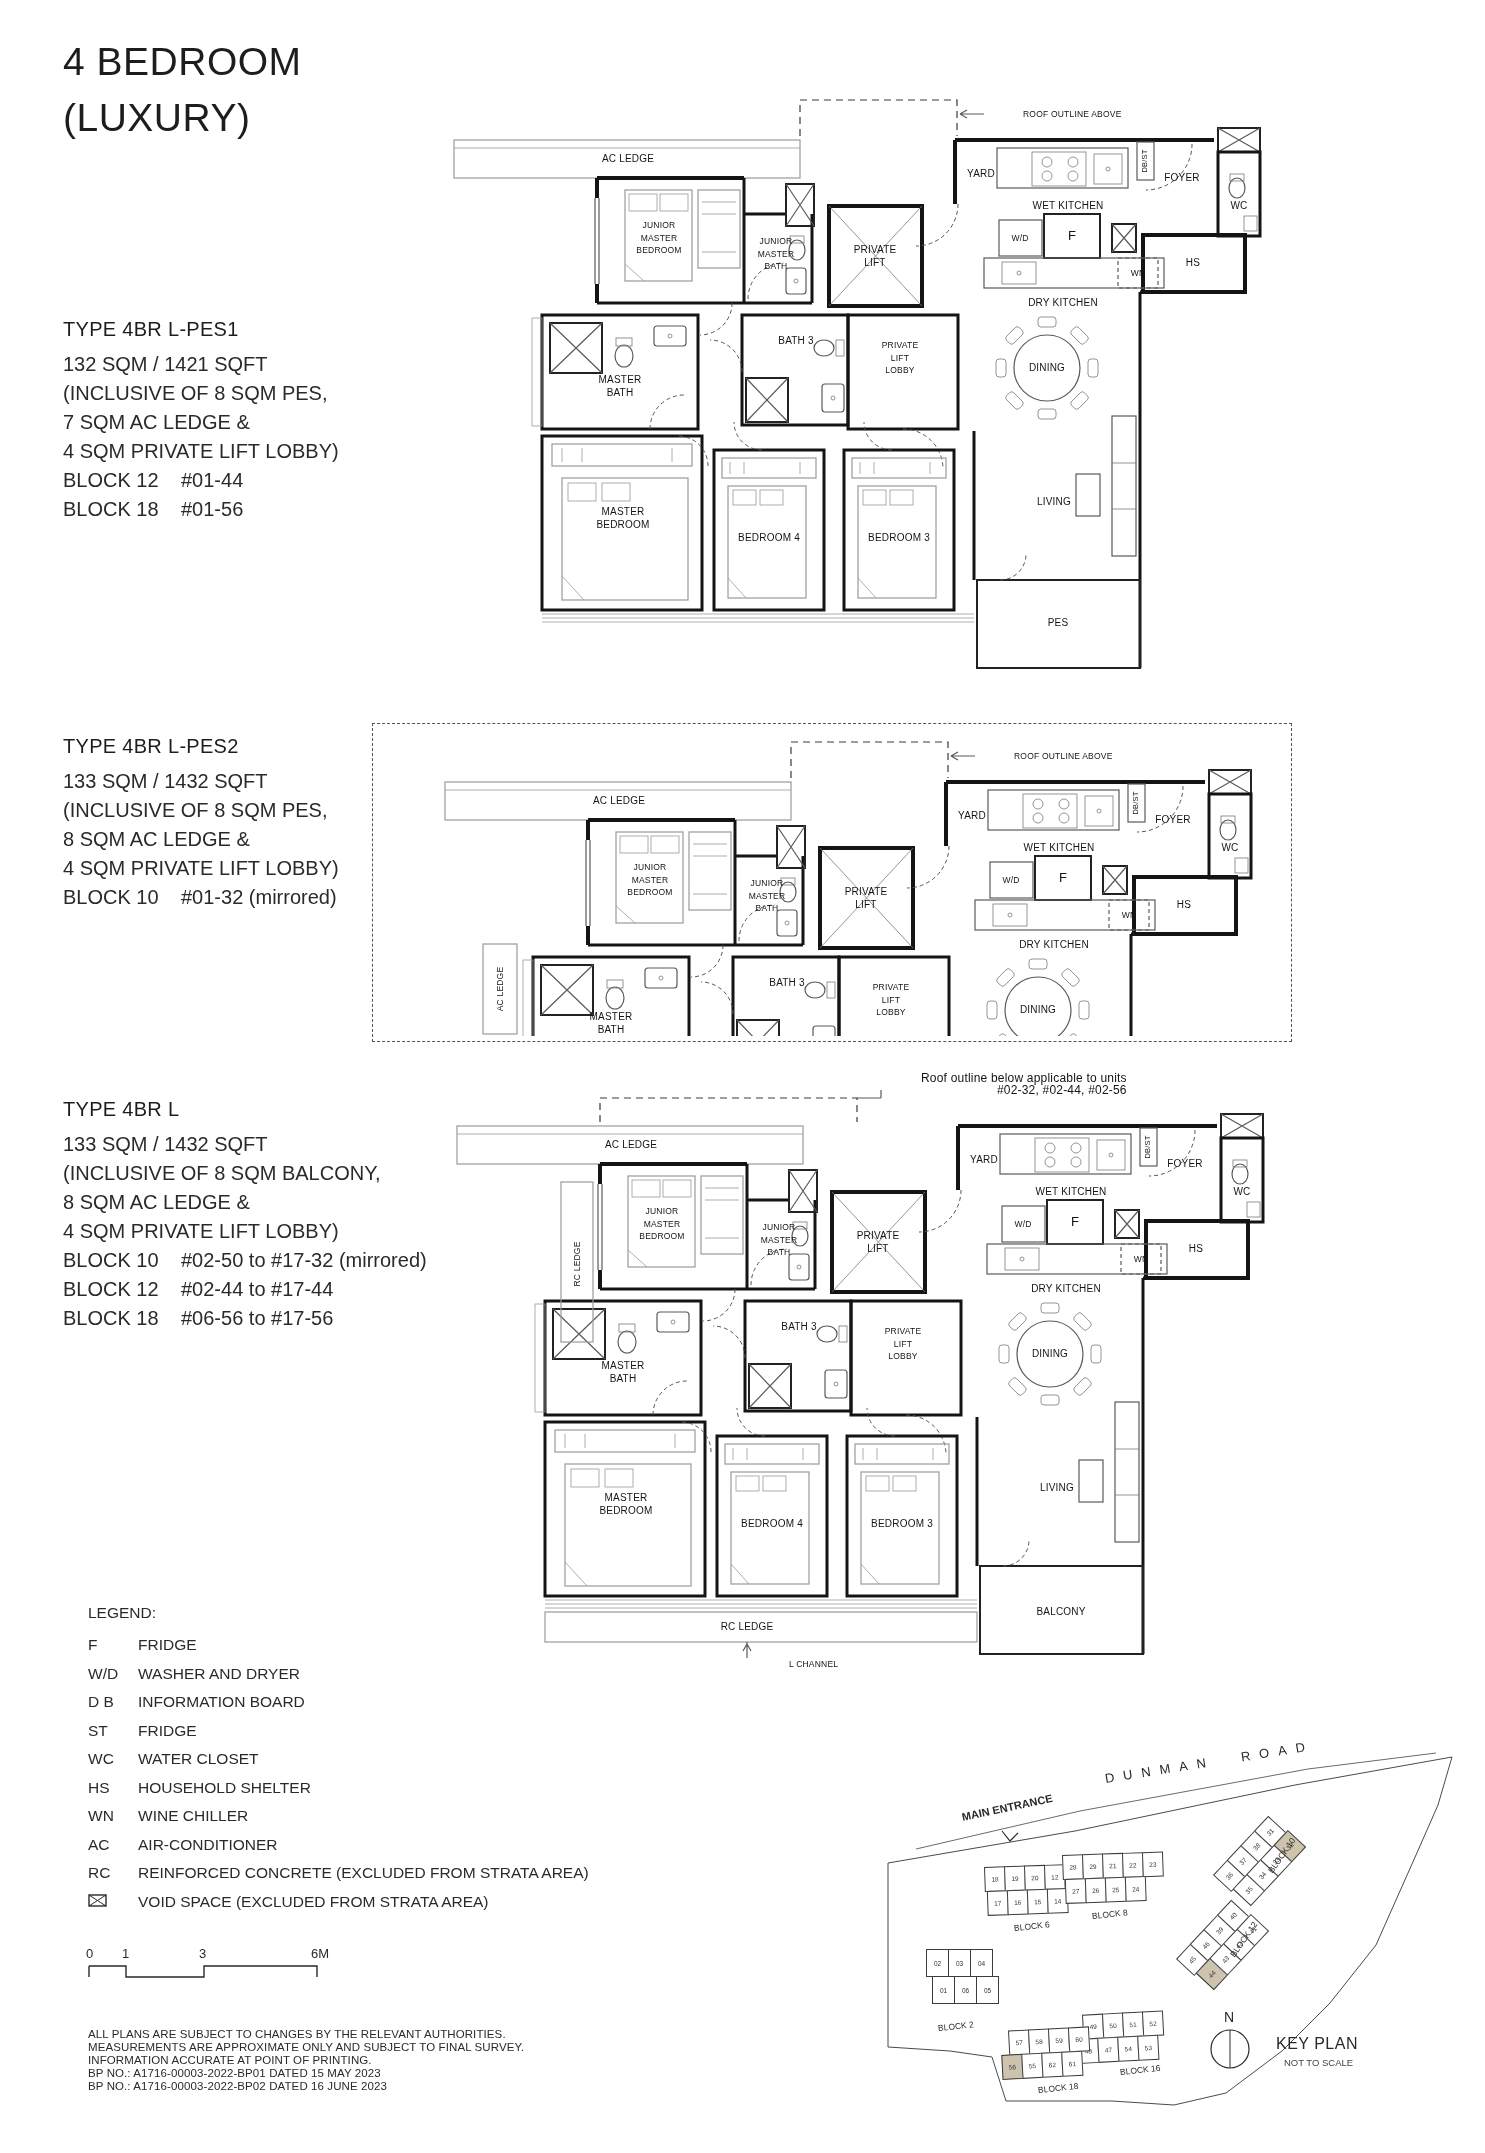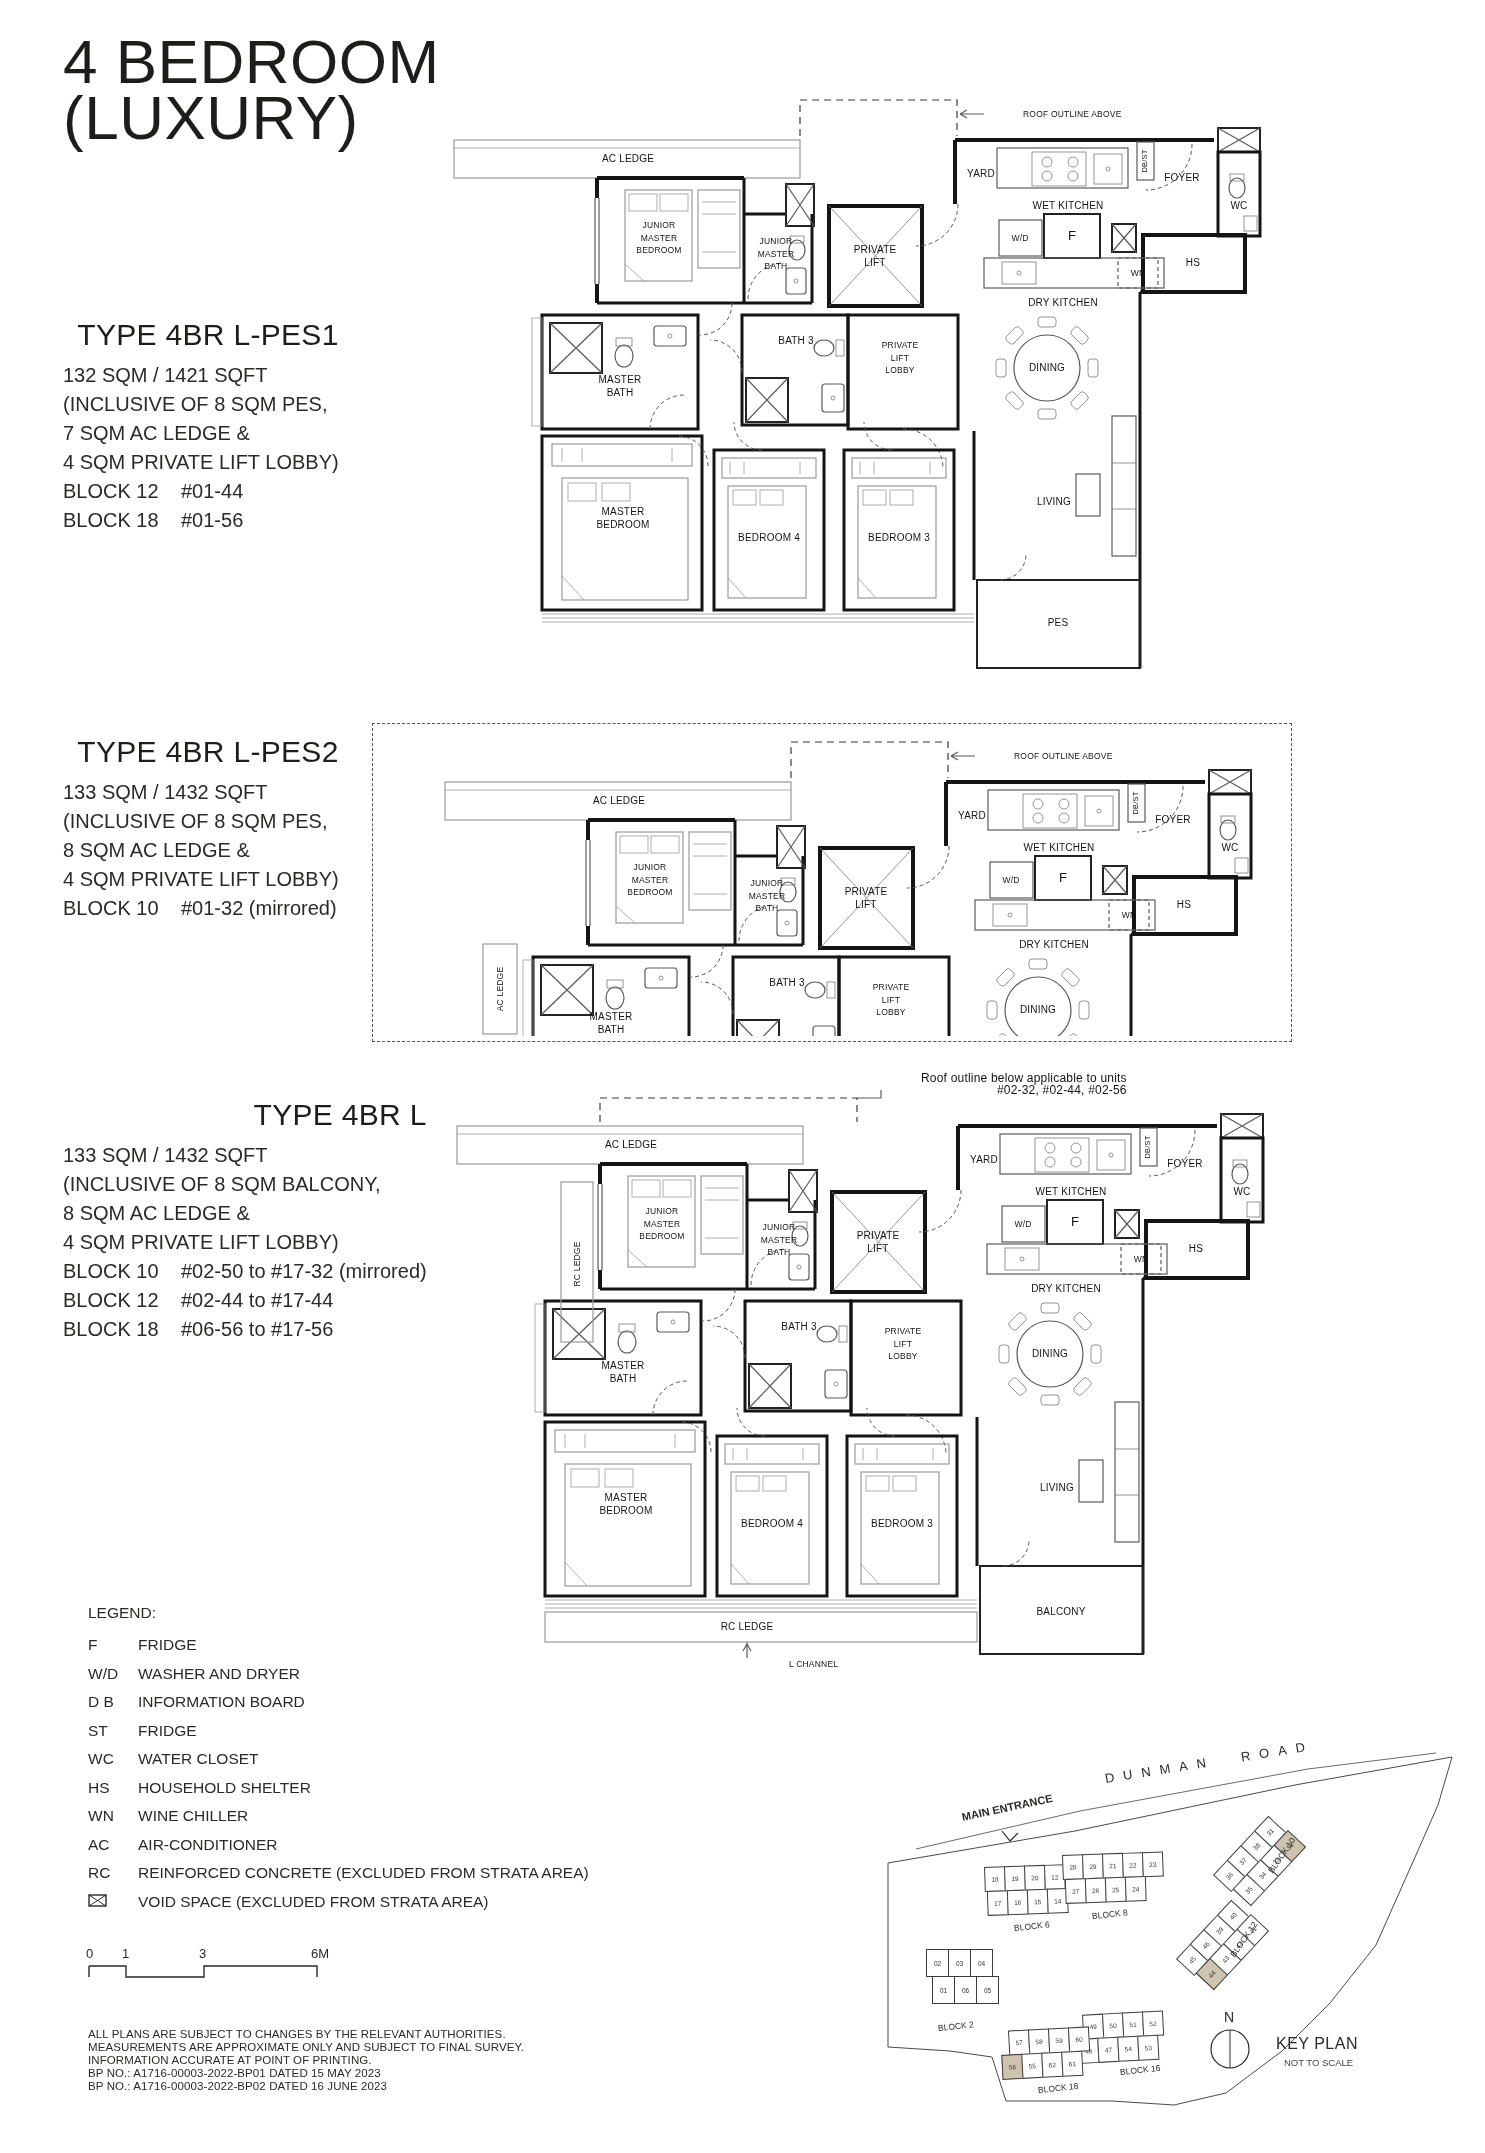--- a/index.html
+++ b/index.html
@@ -1,23 +1,23 @@
 <!DOCTYPE html>
 <html><head>
 <meta charset="utf-8">
 <style>
   html,body{margin:0;padding:0;background:#e8e8e8;}
   .page{position:relative;width:1485px;height:2153px;background:#ffffff;margin:0 auto;
         font-family:"Liberation Sans",sans-serif;color:#222;overflow:hidden;}
 
   
-  .main-title{position:absolute;left:63px;top:34px;font-size:62px;line-height:56px;
+  .main-title{position:absolute;left:63px;top:34px;font-size:39px;line-height:56px;
               color:#1d1d1b;white-space:pre-line;letter-spacing:.5px;font-weight:400;}
   .spec-block{position:absolute;left:63px;color:#2a2a28;}
-  .spec-title{font-size:30px;margin-bottom:9px;color:#1d1d1b;letter-spacing:.3px;text-align:right;}
+  .spec-title{font-size:20px;margin-bottom:9px;color:#1d1d1b;letter-spacing:.3px;}
   .spec-area,.spec-incl{font-size:20px;line-height:29px;white-space:pre-line;}
   .spec-rows{margin-top:0;}
   .spec-row{display:flex;font-size:20px;line-height:29px;}
   .spec-row .b-name{width:118px;}
 
   
   .legend{position:absolute;left:88px;top:1604px;font-size:15.5px;color:#2a2a28;}
   .legend-heading{margin-bottom:13px;}
   .legend-row{display:flex;align-items:center;margin-bottom:8.5px;height:20px;}
   .legend-key{width:50px;flex:0 0 50px;}

